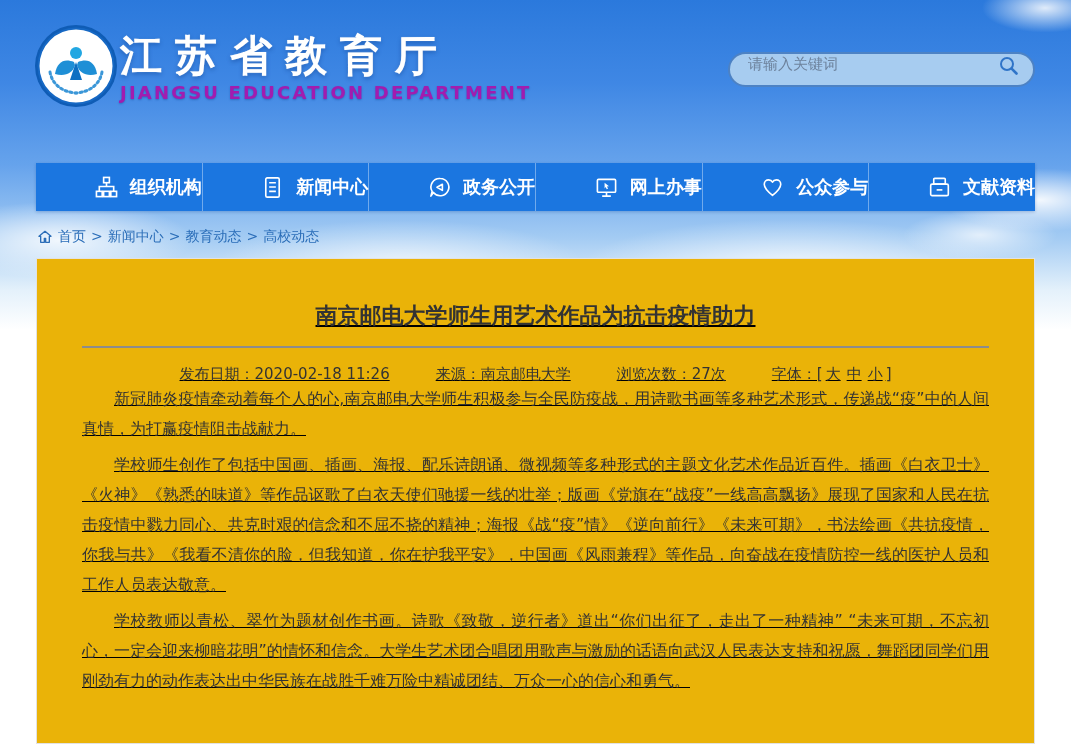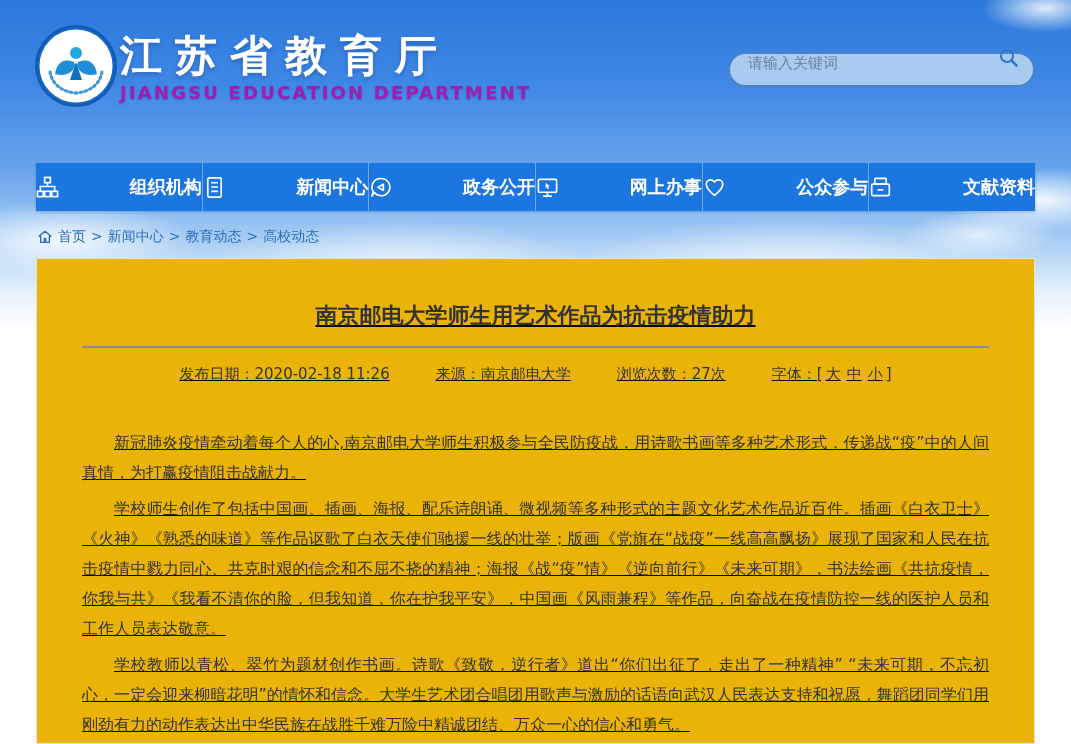--- a/index.html
+++ b/index.html
@@ -38,41 +38,41 @@
     text-shadow:0 1px 2px rgba(10,60,140,.4); white-space:nowrap;
   }
 
   
   .search {
     position:absolute; right:36px; top:52px;
     width:307px; height:35px;
     background:#a7ccf0;
     border:2px solid #4d82c4;
     border-radius:19px;
-    display:flex; align-items:flex-end;
-    padding:0 12px 12px 16px;
+    display:flex; align-items:flex-start;
+    padding:0 12px 0 16px;
   }
   .search input {
     flex:1; border:none; outline:none; background:transparent;
     font-size:15px; color:#27425f;
     font-family:"DejaVu Sans","Liberation Sans",sans-serif;
   }
   .search input::placeholder { color:#6d829c; opacity:1; }
   .search .btn { border:none; background:transparent; padding:0; margin:0; cursor:pointer; display:flex; align-items:center; }
 
   
   .nav {
     position:absolute; top:163px; left:36px;
     width:999px; height:48px;
     background:#1b76e0;
     display:flex;
     box-shadow:0 1px 3px rgba(20,70,150,.3);
   }
   .nav-item {
-    flex:1; display:flex; align-items:center; justify-content:space-between; gap:12px;
+    flex:1; display:flex; align-items:center; justify-content:flex-end; gap:12px;
     color:#ffffff; font-size:18px; font-weight:bold;
     border-right:1px solid rgba(255,255,255,.38);
     cursor:pointer; white-space:nowrap;
   }
   .nav-item:last-child { border-right:none; }
   .nav-item svg { display:block; }
 
   
   .breadcrumb {
     position:absolute; top:228px; left:37px;
@@ -97,21 +97,21 @@
     font-size:22px; font-weight:bold; color:#333333;
     line-height:30px;
   }
   .rule { height:2px; background:#8c8c8c; margin-top:15px; }
   .meta {
     margin-top:17px;
     display:flex; justify-content:center; align-items:center; gap:46px;
     font-size:15px; color:#333333; white-space:nowrap;
   }
   .meta .fontsize a { color:#333; text-decoration:none; cursor:pointer; padding:0 3px; }
-  .article { margin-top:44px; font-size:16px; color:#333333; line-height:30px; }
+  .article { font-size:16px; color:#333333; line-height:30px; }
   .article p { margin:0 0 6px 0; text-indent:2em; text-align:justify; }
 </style>
 </head>
 <body>
 
 <div class="page">
   <div class="sky"></div>
 
   <div class="brand">
     <span>

